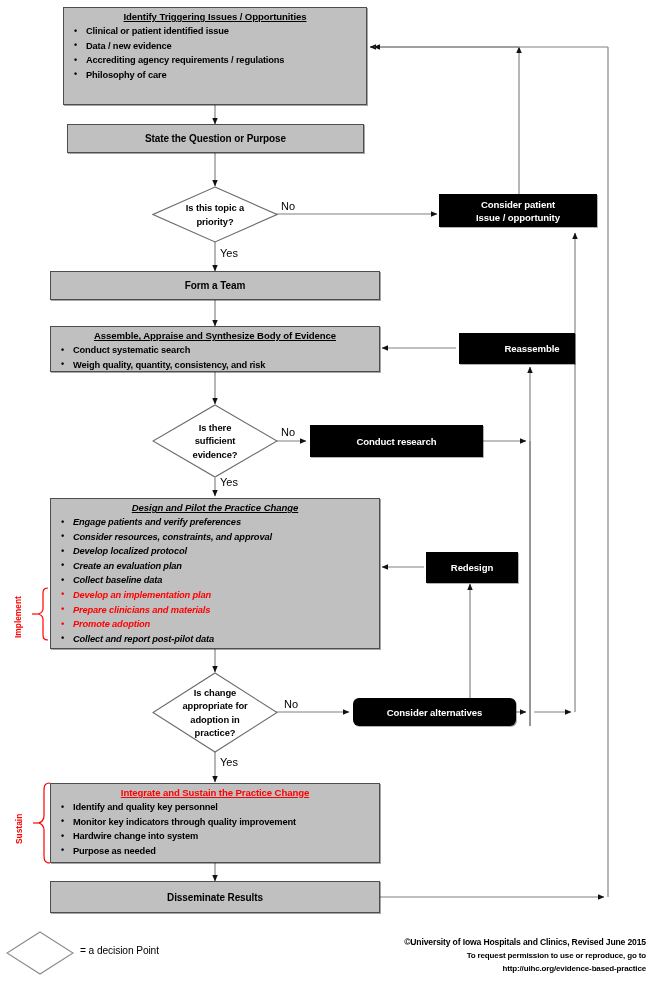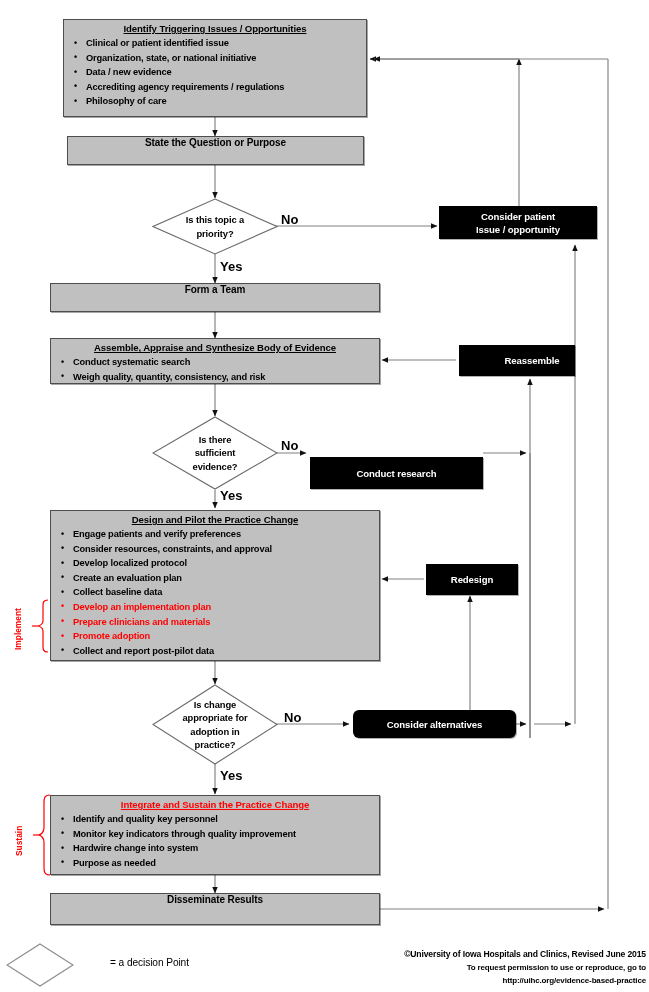--- a/index.html
+++ b/index.html
@@ -1,53 +1,53 @@
 <!DOCTYPE html>
 <html><head>
 <meta charset="utf-8">
 <style>
   html,body{margin:0;padding:0;background:#fff;}
   body{width:649px;height:992px;position:relative;
        font-family:"Liberation Sans","DejaVu Sans",sans-serif;
        color:#000;overflow:hidden;}
-  #stage{position:absolute;left:0;top:16px;width:649px;height:840px;}
+  #stage{position:absolute;left:0;top:4px;width:649px;height:840px;}
   svg.wires{position:absolute;left:0;top:0;width:649px;height:992px;pointer-events:none;}
 
   .node{position:absolute;box-sizing:border-box;}
   .proc{background:#c0c0c0;border:1px solid #4d4d4d;
         box-shadow:1px 1px 0 rgba(0,0,0,.35);}
-  .proc.center{display:flex;align-items:flex-start;justify-content:center;}
+  .proc.center{display:flex;align-items:center;justify-content:center;}
   .proc .ttl{display:block;text-align:center;font-weight:bold;font-size:9.6px;
              text-decoration:underline;margin:3px 0 2px 0;letter-spacing:-.1px;}
   .proc ul{margin:0;padding:0 6px 0 22px;list-style:none;}
   .proc li{font-size:9.3px;font-weight:bold;line-height:14.6px;
            position:relative;letter-spacing:-.15px;}
   .proc li:before{content:"\2022";position:absolute;left:-12px;top:-0.5px;font-size:9px;}
   .proc li.red{color:#ff0000;}
   .proc li.red:before{color:#ff0000;}
   .proc .label{font-size:10px;font-weight:bold;letter-spacing:-.1px;}
 
   .blk{background:#000;color:#fff;display:flex;align-items:center;
        justify-content:center;text-align:center;
        font-size:9.6px;font-weight:bold;line-height:13px;letter-spacing:-.1px;
        box-shadow:1px 1px 0 rgba(0,0,0,.3);}
 
   .dia{position:absolute;display:flex;align-items:center;justify-content:center;}
   .dia .dtxt{position:relative;z-index:2;text-align:center;font-size:9.4px;
              font-weight:bold;line-height:13.5px;letter-spacing:-.1px;}
   .dia svg{position:absolute;left:0;top:0;}
 
-  .edgelbl{position:absolute;font-size:13px;font-weight:bold;letter-spacing:0;}
+  .edgelbl{position:absolute;font-size:11px;font-weight:normal;letter-spacing:0;}
 
   .brk{position:absolute;color:#ff0000;}
   .brk .vtxt{position:absolute;left:0;top:0;font-size:8.4px;font-weight:bold;
              color:#ff0000;writing-mode:vertical-rl;transform:rotate(180deg);
              white-space:nowrap;letter-spacing:0;}
 
-  .legend-txt{position:absolute;font-size:10.2px;letter-spacing:-.1px;margin-left:30px;}
+  .legend-txt{position:absolute;font-size:10.2px;letter-spacing:-.1px;}
   .norepro{position:absolute;font-size:12.4px;letter-spacing:-.2px;}
   .credit{position:absolute;text-align:right;font-size:8.6px;font-weight:bold;
           line-height:13px;letter-spacing:-.15px;}
   .credit .l2,.credit .l3{font-weight:bold;font-size:8px;}
 </style>
 </head>
 <body>
 
 <div id="stage">
 
@@ -106,21 +106,20 @@
       <path d="M380,893 L604,893" marker-end="url(#ah)"></path>
       <path d="M608,893 L608,43"></path>
       <path d="M608,43 L374,43" marker-end="url(#ah)"></path>
     </g>
   </svg>
 
   <div class="node proc" style="left:63px;top:3px;width:304px;height:98px;">
     <span class="ttl">Identify Triggering Issues / Opportunities</span>
     <ul>
       <li>Clinical or patient identified issue</li>
-      <li>Organization, state, or national initiative</li>
       <li>Data / new evidence</li>
       <li>Accrediting agency requirements / regulations</li>
       <li>Philosophy of care</li>
     </ul>
   </div>
 
   <div class="node proc center" style="left:67px;top:120px;width:297px;height:29px;">
     <span class="label">State the Question or Purpose</span>
   </div>
 
@@ -165,25 +164,25 @@
     </svg>
     <span class="dtxt">
       <span>Is there</span><br>
       <span>sufficient</span><br>
       <span>evidence?</span>
     </span>
   </div>
   <span class="edgelbl" style="left:281px;top:422px;">No</span>
   <span class="edgelbl" style="left:220px;top:472px;">Yes</span>
 
-  <div class="node blk" style="left:310px;top:421px;width:173px;height:32px;margin-top:20px;">
+  <div class="node blk" style="left:310px;top:421px;width:173px;height:32px;">
     <span>Conduct research</span>
   </div>
 
-  <div class="node proc" style="left:50px;top:494px;width:330px;height:151px;">
+  <div class="node proc" style="left:50px;top:494px;width:330px;height:151px;font-style:italic;">
     <span class="ttl">Design and Pilot the Practice Change</span>
     <ul>
       <li>Engage patients and verify preferences</li>
       <li>Consider resources, constraints, and approval</li>
       <li>Develop localized protocol</li>
       <li>Create an evaluation plan</li>
       <li>Collect baseline data</li>
       <li class="red">Develop an implementation plan</li>
       <li class="red">Prepare clinicians and materials</li>
       <li class="red">Promote adoption</li>

